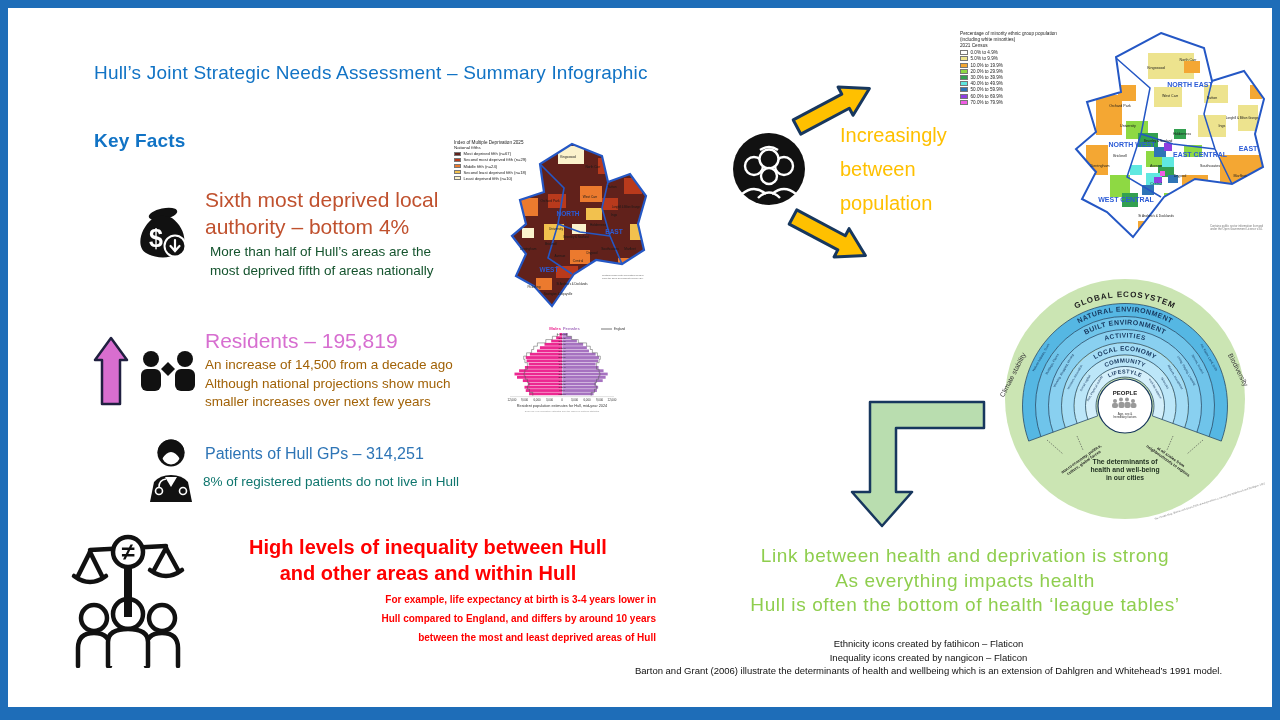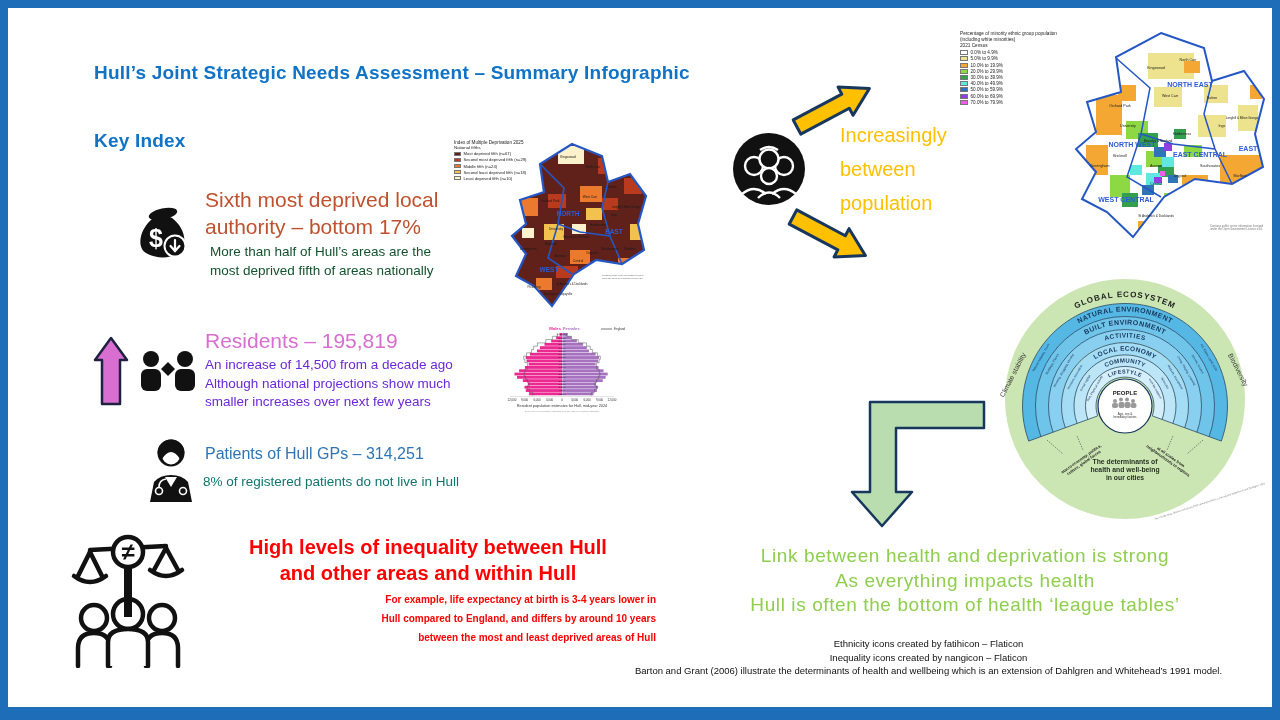--- a/index.html
+++ b/index.html
@@ -1,45 +1,45 @@
 <!DOCTYPE html>
 <html><head>
 <meta charset="utf-8">
 <style>
   html,body{margin:0;padding:0}
   body{width:1280px;height:720px;position:relative;background:#fff;font-family:"Liberation Sans",sans-serif;overflow:hidden}
   .frame{position:absolute;inset:0;border:8px solid #1E6DB8;border-bottom-width:13px;box-sizing:border-box;pointer-events:none;z-index:50}
   .abs{position:absolute}
   .pre{white-space:pre-line}
   .title{font-size:19px;font-weight:bold;color:#1173C5;letter-spacing:0.2px}
-  .h1{font-weight:bold}
+  .h1{font-weight:normal}
   .fact-head{font-size:21px;line-height:27px}
   .fact-sub{font-size:13.5px;line-height:18.5px}
   .lrow{display:flex;align-items:center;gap:2.5px;margin-top:1.2px}
   .sw{flex:none;border:0.5px solid #777;box-sizing:border-box}
   .legend{color:#222}
   svg text{font-family:"Liberation Sans",sans-serif}
 </style>
 </head>
 <body>
 
 <div class="frame"></div>
 
 <div class="abs title h1" style="left:94px;top:62px">Hull’s Joint Strategic Needs Assessment – Summary Infographic</div>
-<div class="abs title" style="left:94px;top:130px">Key Index</div>
+<div class="abs title" style="left:94px;top:130px">Key Facts</div>
 
 <svg class="abs" style="left:132px;top:203px" width="58" height="58" viewBox="0 0 58 58">
   <ellipse cx="31" cy="11" rx="14.5" ry="5.5" fill="#111" transform="rotate(-12 31 11)"></ellipse>
   <path d="M20,16 C8,26 4,44 14,50 C24,56 40,56 47,49 C57,40 52,24 40,15 C33,12 26,12 20,16 Z" fill="#111"></path>
   <text x="17" y="44" font-size="25" font-weight="bold" fill="#fff">$</text>
   <circle cx="43" cy="43" r="10.5" fill="#111" stroke="#fff" stroke-width="2"></circle>
   <path d="M43,37 L43,47 M38.5,43 L43,48 L47.5,43" stroke="#fff" stroke-width="2.2" fill="none" stroke-linecap="round"></path>
 </svg>
 <div class="abs pre fact-head" style="left:205px;top:186px;color:#C0512E">Sixth most deprived local
-authority – bottom 17%</div>
+authority – bottom 4%</div>
 <div class="abs pre fact-sub" style="left:210px;top:243px;color:#14532d">More than half of Hull’s areas are the
 most deprived fifth of areas nationally</div>
 
 <div class="abs" style="left:452px;top:138px;width:196px;height:172px">
   <svg id="depsvg" width="196" height="172" viewBox="0 0 196 172">
     <defs>
         <clipPath id="depclip">
           <path d="M120,6 L150,18 L156,44 L178,36 L194,58 L186,86 L192,112 L170,126 L144,122 L122,136 L100,168 L82,148 L64,138 L74,116 L60,98 L74,86 L68,62 L92,54 L88,26 Z"></path>
         </clipPath>
       </defs>
@@ -126,21 +126,21 @@
   <polygon points="18,2 34,24 27,24 27,68 9,68 9,24 2,24" fill="#D86ECF" stroke="#202040" stroke-width="2.5" stroke-linejoin="round"></polygon>
 </svg>
 <svg class="abs" style="left:137px;top:350px" width="62" height="44" viewBox="0 0 62 44">
   <circle cx="14" cy="9" r="8" fill="#111"></circle>
     <rect x="4" y="19" width="20" height="22" rx="6" fill="#111"></rect>
   <circle cx="48" cy="9" r="8" fill="#111"></circle>
     <rect x="38" y="19" width="20" height="22" rx="6" fill="#111"></rect>
   <path d="M31,12 L38,19 L31,26 L24,19 Z" fill="#111"></path>
 </svg>
 <div class="abs fact-head" style="left:205px;top:327px;color:#D76ED0">Residents – 195,819</div>
-<div class="abs pre fact-sub" style="left:205px;top:356px;color:#6d28d9">An increase of 14,500 from a decade ago
+<div class="abs pre fact-sub" style="left:205px;top:356px;color:#a16207">An increase of 14,500 from a decade ago
 Although national projections show much
 smaller increases over next few years</div>
 
 <svg class="abs" id="pyr" style="left:483px;top:322px" width="157" height="100" viewBox="0 0 157 100">
     <rect x="0" y="0" width="157" height="100" fill="#ffffff"></rect>
     <rect x="46.083333333333336" y="70.4" width="32.916666666666664" height="2.8499999999999996" fill="#EC2891"></rect>
     <rect x="79.3" y="70.4" width="31.25" height="2.8499999999999996" fill="#A672C0"></rect>
     <text x="79" y="72.7" font-size="2" fill="#222" text-anchor="middle">Under 5</text>
     <rect x="42.75" y="67.1" width="36.25" height="2.8499999999999996" fill="#EC2891"></rect>
     <rect x="79.3" y="67.1" width="34.583333333333336" height="2.8499999999999996" fill="#A672C0"></rect>

